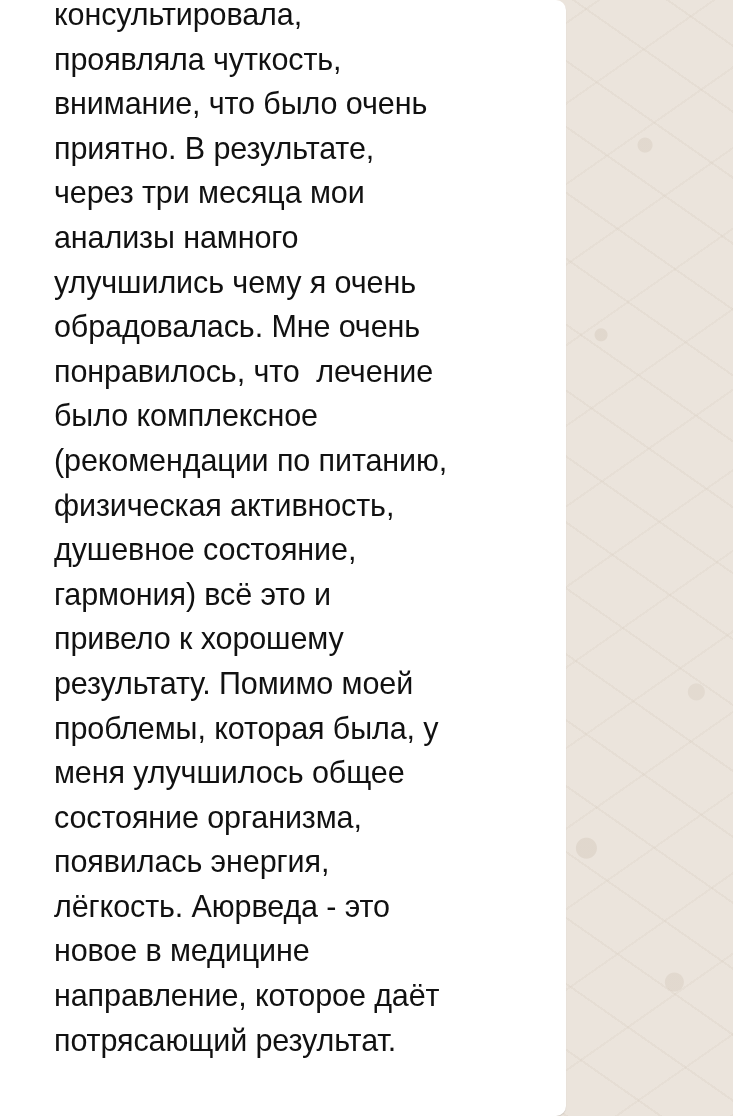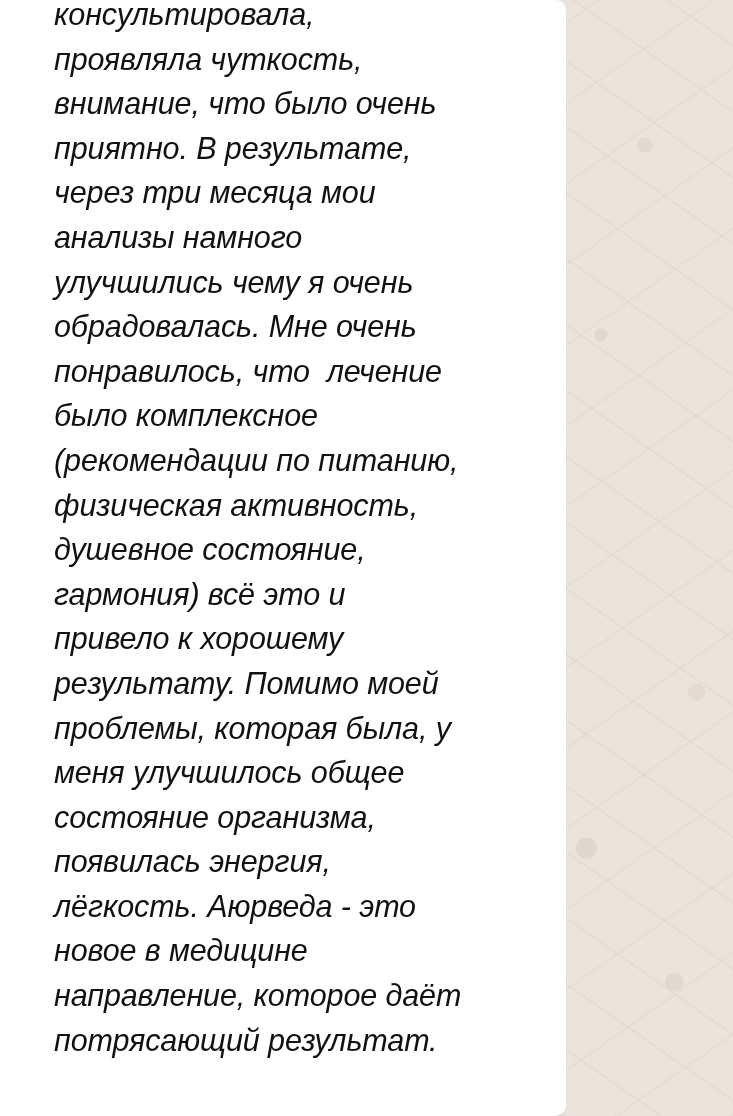--- a/index.html
+++ b/index.html
@@ -56,21 +56,20 @@
     left: 0;
     top: 0;
     width: 566px;
     height: 1116px;
     background: #ffffff;
     border-radius: 0 10px 10px 0;
     box-shadow: 0 1px 1px rgba(0,0,0,0.12);
     box-sizing: border-box;
     padding: 0 26px 0 54px;
     overflow: hidden;
-    font-style: italic;
   }
 
   #message-text {
     margin: 0;
     padding: 0;
     color: #111111;
     font-family: "Liberation Sans", sans-serif;
     font-size: 30.5px;
     line-height: 44.6px;
     letter-spacing: -0.1px;

